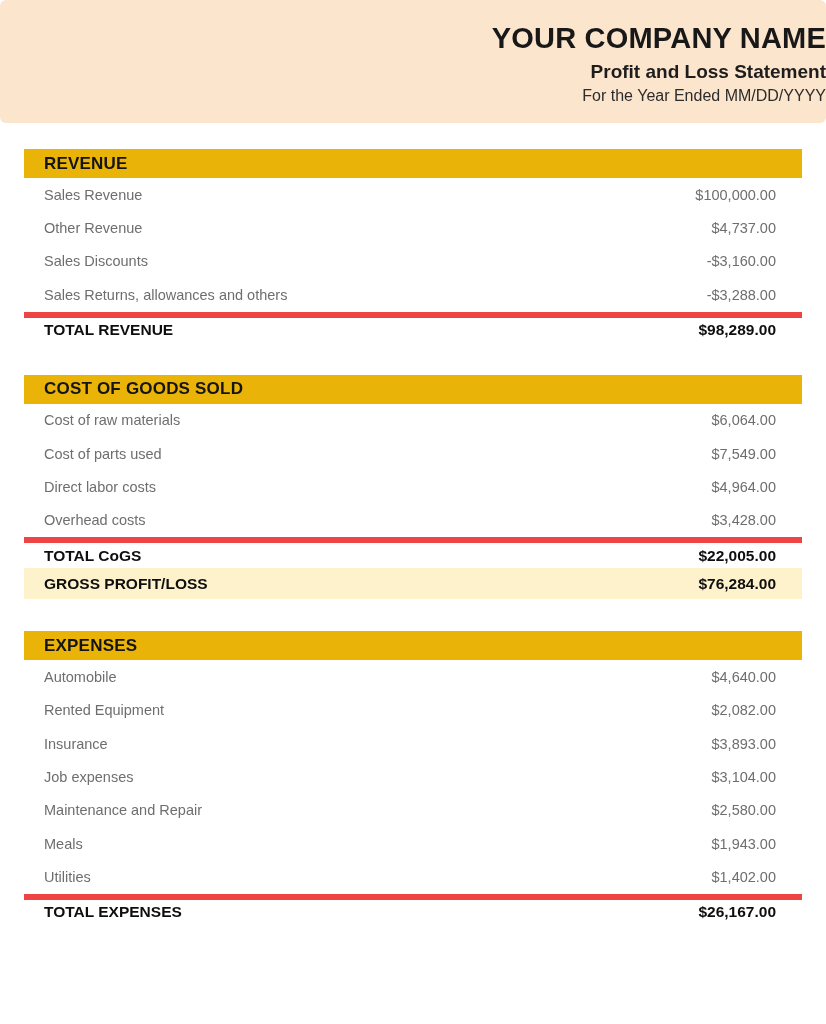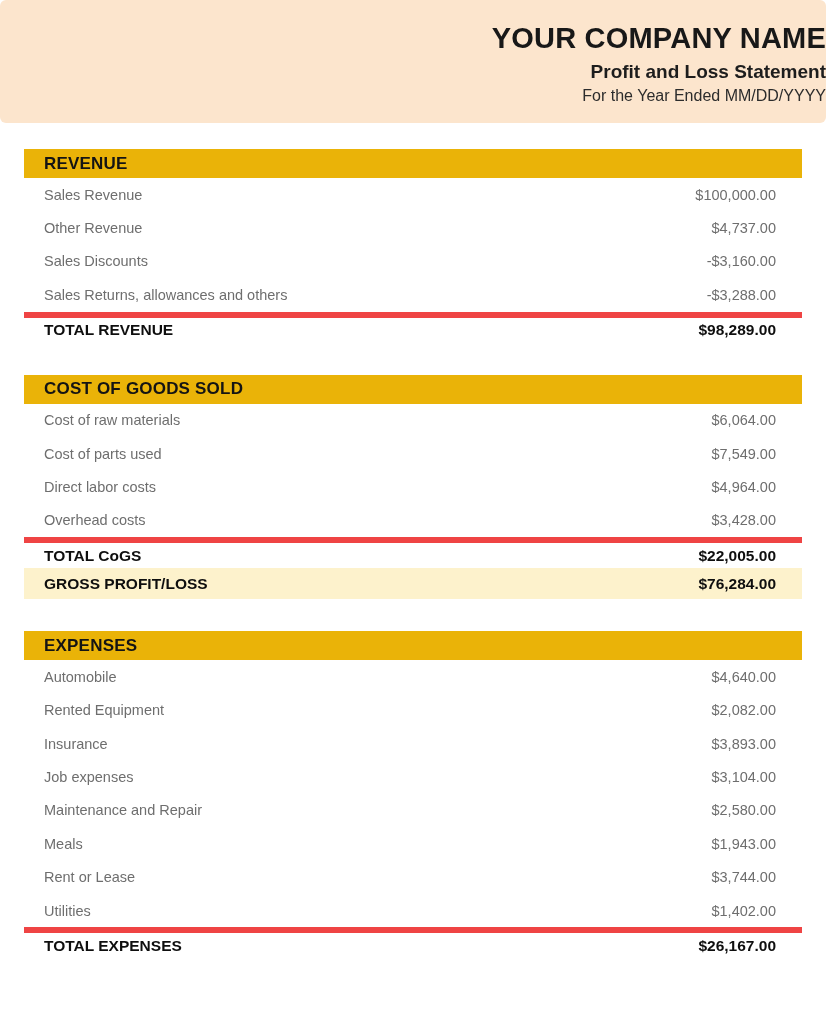--- a/index.html
+++ b/index.html
@@ -204,24 +204,20 @@
     <span class="row-label">Maintenance and Repair</span>
     <span class="row-amount">$2,580.00</span>
   </div>
 
   <div class="data-row">
     <span class="row-label">Meals</span>
     <span class="row-amount">$1,943.00</span>
   </div>
 
 
-  <div class="data-row">
-    <span class="row-label">Rent or Lease</span>
-    <span class="row-amount">$3,744.00</span>
-  </div>
 
   <div class="data-row">
     <span class="row-label">Utilities</span>
     <span class="row-amount">$1,402.00</span>
   </div>
 
   <div class="total-row ruled">
     <span class="total-label">TOTAL EXPENSES</span>
     <span class="total-amount">$26,167.00</span>
   </div>

